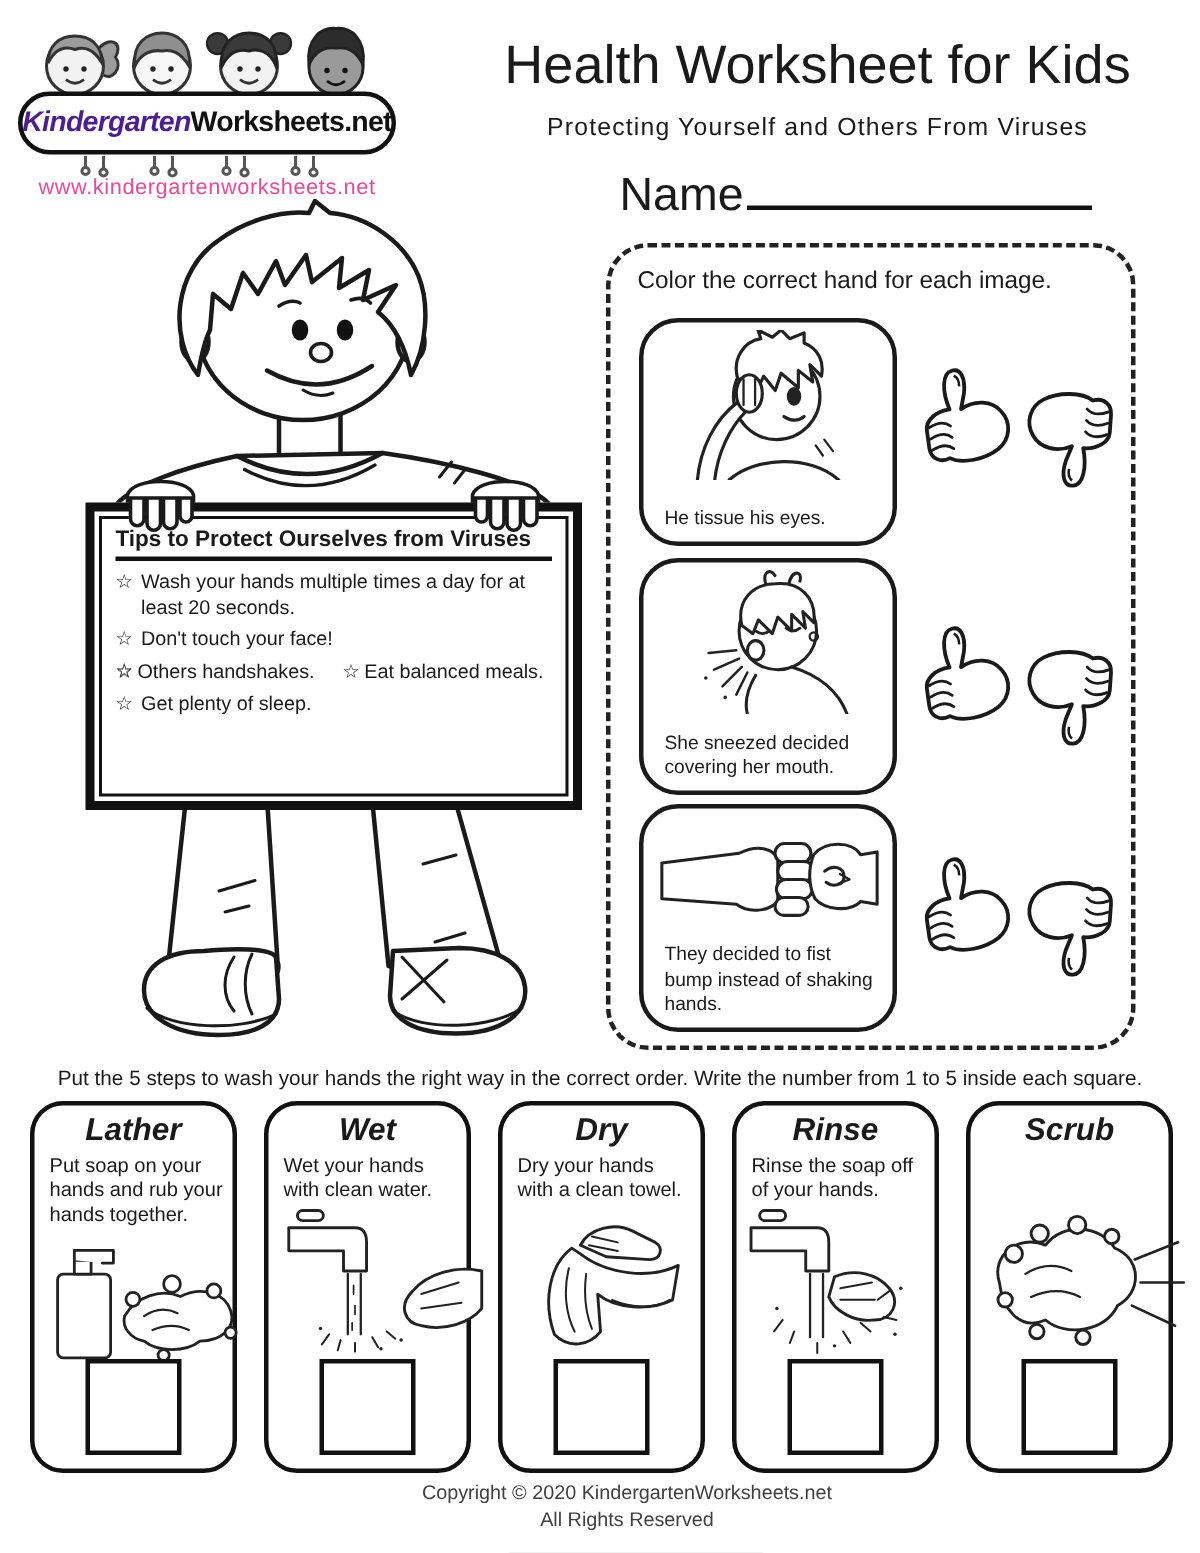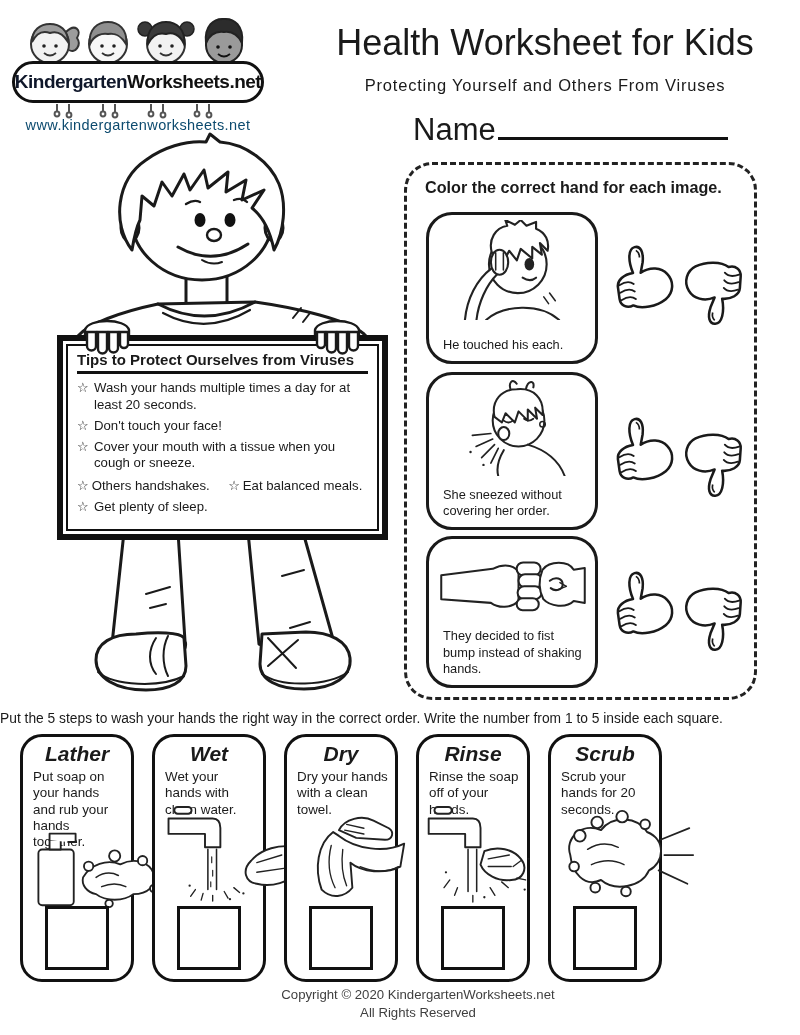--- a/index.html
+++ b/index.html
@@ -12,26 +12,26 @@
   svg { display:block; }
 
   
   .logo-kids { position:absolute; left:22px; top:14px; width:232px; height:52px; z-index:1; }
   .logo-box {
     position:absolute; left:12px; top:61px; width:252px; height:42px; z-index:2;
     background:#fff; border:3.5px solid #111; border-radius:21px;
     display:flex; align-items:center; justify-content:center;
     font-size:19px; font-weight:bold; letter-spacing:-0.5px; white-space:nowrap;
   }
-  .lg-gray  { color:#0f172a; }
+  .lg-gray  { color:#4c1d95;font-style:italic; }
   .lg-black { color:#111; }
   .kids-feet { position:absolute; left:45px; top:104px; width:190px; height:15px; z-index:1; }
   .logo-url {
     position:absolute; left:0; top:117px; width:276px; text-align:center;
-    font-size:14.5px; color:#0c4a6e; letter-spacing:0.4px;
+    font-size:14.5px; color:#ec4899; letter-spacing:0.4px;
   }
 
   
   .title    { position:absolute; left:290px; top:22px; width:510px; text-align:center;
               font-size:36px; font-weight:500; }
   .subtitle { position:absolute; left:290px; top:76px; width:510px; text-align:center;
               font-size:16.5px; font-weight:500; letter-spacing:0.8px; }
   .name-row { position:absolute; left:413px; top:110px; width:345px; }
   .name-label { font-size:31px;text-align:right; }
   .name-line  { display:inline-block; width:230px; height:30px;
@@ -55,43 +55,43 @@
   .tip .star { position:absolute; left:0; top:0; font-size:13px; }
   .tip-pair { white-space:nowrap; }
   .tip-pair .tip { display:inline-block; padding-left:0; margin-right:14px; }
   .tip-pair .tip .star { position:static; margin-right:3px; }
 
   
   .panel {
     position:absolute; left:404px; top:162px; width:353px; height:538px; z-index:1;
     border:3.5px dashed #222; border-radius:28px;
   }
-  .panel-instruction { position:absolute; left:18px; top:13px; font-size:16.2px; font-weight:700; }
+  .panel-instruction { position:absolute; left:18px; top:13px; font-size:16.2px; font-weight:400; }
   .prow { position:absolute; left:0; width:100%; }
   .prow1 { top:47px;  height:152px; }
   .prow2 { top:207px; height:158px; }
   .prow3 { top:371px; height:152px; }
   .scene-box {
     position:absolute; left:19px; top:0; width:172px; height:100%;
     border:3px solid #1a1a1a; border-radius:26px; background:#fff;
   }
   .scene-art { position:absolute; left:4px; top:5px; width:160px; }
   .prow1 .scene-art { height:100px; }
   .prow2 .scene-art { height:96px; }
   .prow3 .scene-art { height:92px; }
   .caption { position:absolute; left:14px; right:7px; bottom:7px; font-size:12.8px; line-height:1.3; }
   .thumbs { position:absolute; left:202px; display:flex; }
   .prow1 .thumbs { top:26px; } .prow2 .thumbs { top:38px; } .prow3 .thumbs { top:28px; }
   .thumb { width:66px; height:76px; }
   .thumb.down { margin-left:6px; margin-top:18px; }
 
   
-  .order-instruction { position:absolute; left:0; top:711px; width:800px; 
+  .order-instruction { position:absolute; left:0; top:711px; width:800px; text-align:center;
                        font-size:13.8px; font-weight:500; }
-  .cards { position:absolute; left:20px; top:734px; width:642px; height:248px; display:flex; gap:18px; }
+  .cards { position:absolute; left:20px; top:734px; width:762px; height:248px; display:flex; gap:18px; }
   .card  { position:relative; flex:1; border:3px solid #111; border-radius:22px; background:#fff; }
   .card-title { text-align:center; margin-top:5px; font-size:21px; font-weight:bold; font-style:italic; }
   .card-desc  { margin:3px 6px 0 10px; font-size:13.4px; line-height:1.22; }
   .card-art   { position:absolute; left:2px; width:144px; }
   .card1 .card-art { top:92px; height:80px; }
   .card2 .card-art { top:66px; height:104px; }
   .card3 .card-art { top:72px; height:98px; }
   .card4 .card-art { top:66px; height:104px; }
   .card5 .card-art { top:68px; height:102px; }
   .answer-square { position:absolute; bottom:9px; left:50%; transform:translateX(-50%);
@@ -217,21 +217,21 @@
       <path d="M218 506 L246 536 M218 534 L248 508" fill="none" stroke-width="2"></path>
       <path d="M212 542 C232 556 278 554 298 540" fill="none" stroke-width="2"></path>
     </g>
   </svg>
 
   <div class="sign">
     <div class="sign-inner">
       <div class="sign-title">Tips to Protect Ourselves from Viruses</div>
       <div class="tip"><span class="star">☆</span><span>Wash your hands multiple times a day for at least 20 seconds.</span></div>
       <div class="tip"><span class="star">☆</span><span>Don't touch your face!</span></div>
-      <div class="tip"><span class="star">☆</span><span>Cover your mouth with a tissue when you cough or sneeze.</span></div>
+      <div class="tip"><span class="star">☆</span></div>
       <div class="tip-pair">
         <span class="tip"><span class="star">☆</span><span>Others handshakes.</span></span>
         <span class="tip"><span class="star">☆</span><span>Eat balanced meals.</span></span>
       </div>
       <div class="tip"><span class="star">☆</span><span>Get plenty of sleep.</span></div>
     </div>
   </div>
 
   <svg class="hand hand-l" viewBox="0 0 50 44">
     <g fill="#fff" stroke="#1a1a1a" stroke-width="2.4" stroke-linecap="round">
@@ -263,21 +263,21 @@
             <path d="M58 34 C54 20 62 8 74 6 L72 0 L82 5 L88 0 L94 6 L104 2 L104 9 C114 13 118 22 116 32 L108 24 L110 36 L100 28 L100 40 L88 30 L84 42 L76 32 L70 44 L64 34 Z" fill="#fff"></path>
             <ellipse cx="97" cy="46" rx="5" ry="6.5" fill="#222" stroke="none"></ellipse>
             <path d="M90 60 q8 5 14 0"></path>
             <path d="M30 104 C32 82 42 62 58 50 L64 56 C52 68 44 86 42 104" fill="#fff"></path>
             <ellipse cx="66" cy="44" rx="9" ry="13" fill="#fff"></ellipse>
             <path d="M62 34 L62 52 M70 34 L70 52" stroke-width="1.6"></path>
             <path d="M52 104 C70 88 108 86 128 104" fill="#fff"></path>
             <path d="M118 76 l6 8 M112 80 l5 7" stroke-width="1.6"></path>
           </g>
         </svg>
-        <div class="caption">He touched his each.</div>
+        <div class="caption">He tissue his eyes.</div>
       </div>
       <div class="thumbs">
         <svg class="thumb up" viewBox="0 0 78 84">
             <g transform="rotate(-8 39 42)">
               <use href="#thumbshape" xlink:href="#thumbshape"></use>
             </g>
           </svg>
         <svg class="thumb down" viewBox="0 0 78 84">
             <g transform="rotate(184 39 42)">
               <use href="#thumbshape" xlink:href="#thumbshape"></use>
@@ -296,21 +296,21 @@
             <path d="M70 44 q5 4 10 0 M92 42 q5 4 10 0" stroke-width="2"></path>
             <ellipse cx="70" cy="58" rx="6" ry="7" fill="#fff"></ellipse>
             <path d="M58 64 L40 72 M60 70 L46 84 M64 74 L56 90 M56 58 L36 60" stroke-width="1.8"></path>
             <circle cx="34" cy="78" r="1.3" fill="#222" stroke="none"></circle>
             <circle cx="48" cy="92" r="1.3" fill="#222" stroke="none"></circle>
             <circle cx="112" cy="48" r="3" stroke-width="1.6"></circle>
             <path d="M96 70 C116 76 130 88 136 104" fill="#fff"></path>
             <path d="M70 76 C64 86 62 96 64 104"></path>
           </g>
         </svg>
-        <div class="caption">She sneezed without covering her order.</div>
+        <div class="caption">She sneezed decided covering her mouth.</div>
       </div>
       <div class="thumbs">
         <svg class="thumb up" viewBox="0 0 78 84">
             <g transform="rotate(-8 39 42)">
               <use href="#thumbshape" xlink:href="#thumbshape"></use>
             </g>
           </svg>
         <svg class="thumb down" viewBox="0 0 78 84">
             <g transform="rotate(184 39 42)">
               <use href="#thumbshape" xlink:href="#thumbshape"></use>
@@ -423,21 +423,20 @@
           <circle cx="66" cy="96" r="1.2" fill="#222" stroke="none"></circle>
           <circle cx="108" cy="88" r="1.2" fill="#222" stroke="none"></circle>
           <circle cx="112" cy="56" r="1.2" fill="#222" stroke="none"></circle>
         </g>
       </svg>
       <div class="answer-square"></div>
     </div>
 
     <div class="card card5">
       <div class="card-title">Scrub</div>
-      <div class="card-desc">Scrub your hands for 20 seconds.</div>
       <svg class="card-art" viewBox="0 0 150 102">
         <g fill="#fff" stroke="#222" stroke-width="2" stroke-linejoin="round" stroke-linecap="round">
           <path d="M18 50 C12 32 30 16 50 24 C62 8 88 10 98 26 C118 34 116 58 100 66 C92 84 64 88 50 76 C32 84 20 68 18 50 Z"></path>
           <path d="M36 44 q16 -10 32 -2 M40 60 q18 -8 34 0" fill="none" stroke-width="1.5"></path>
           <circle cx="28" cy="30" r="6"></circle>
             <circle cx="46" cy="16" r="6"></circle>
             <circle cx="72" cy="10" r="6"></circle>
             <circle cx="96" cy="18" r="5"></circle>
           <circle cx="22" cy="62" r="5"></circle>
             <circle cx="44" cy="84" r="5"></circle>

